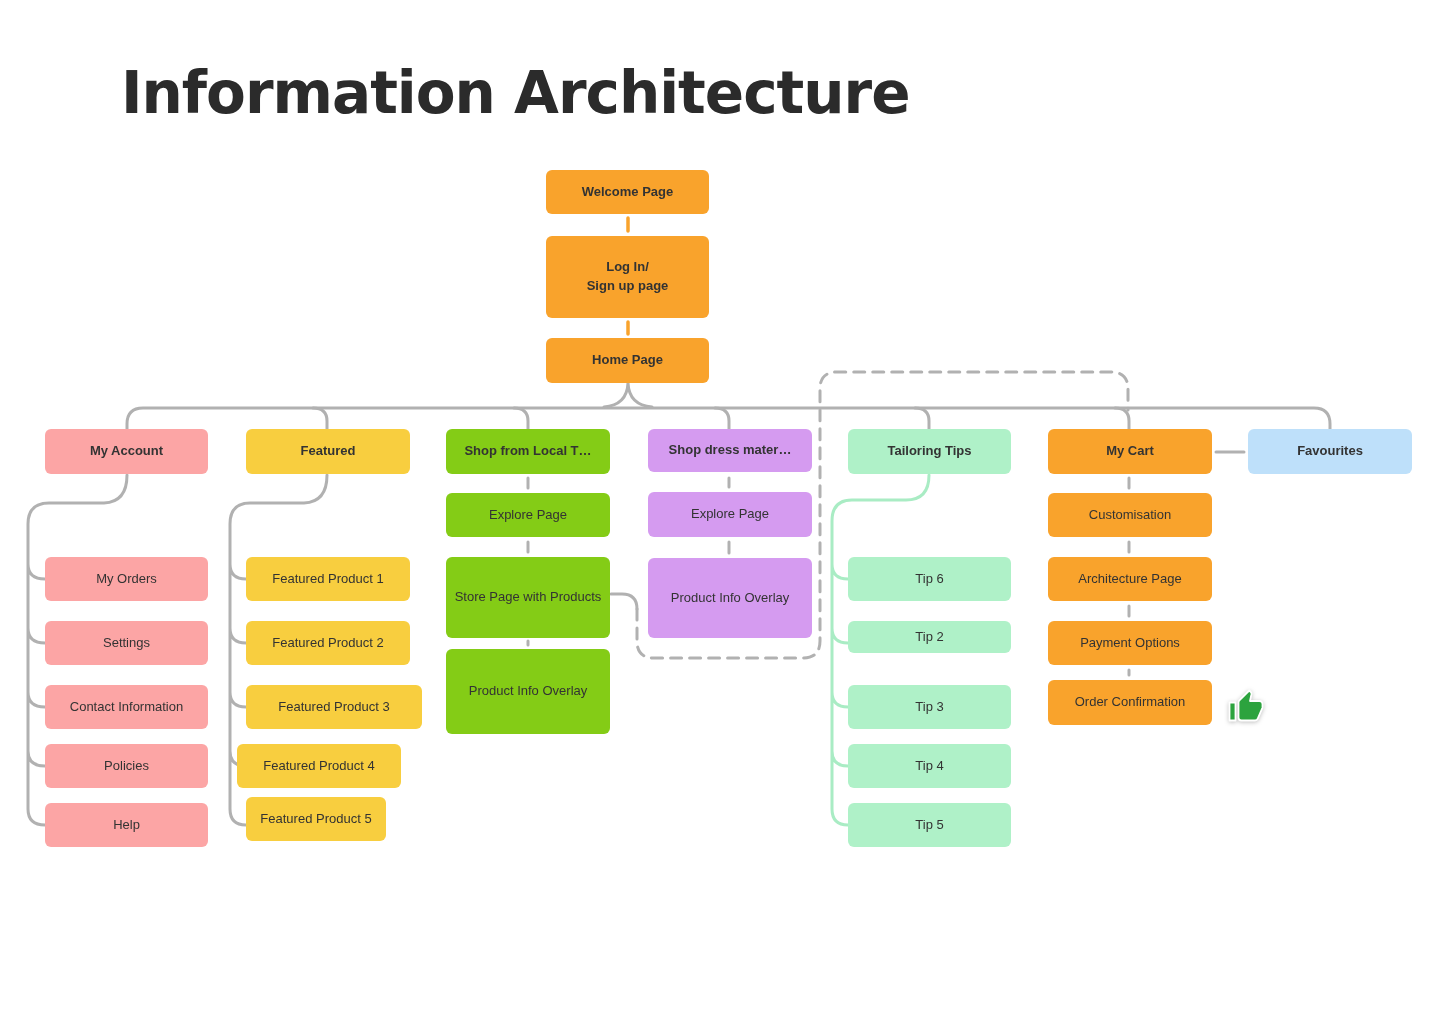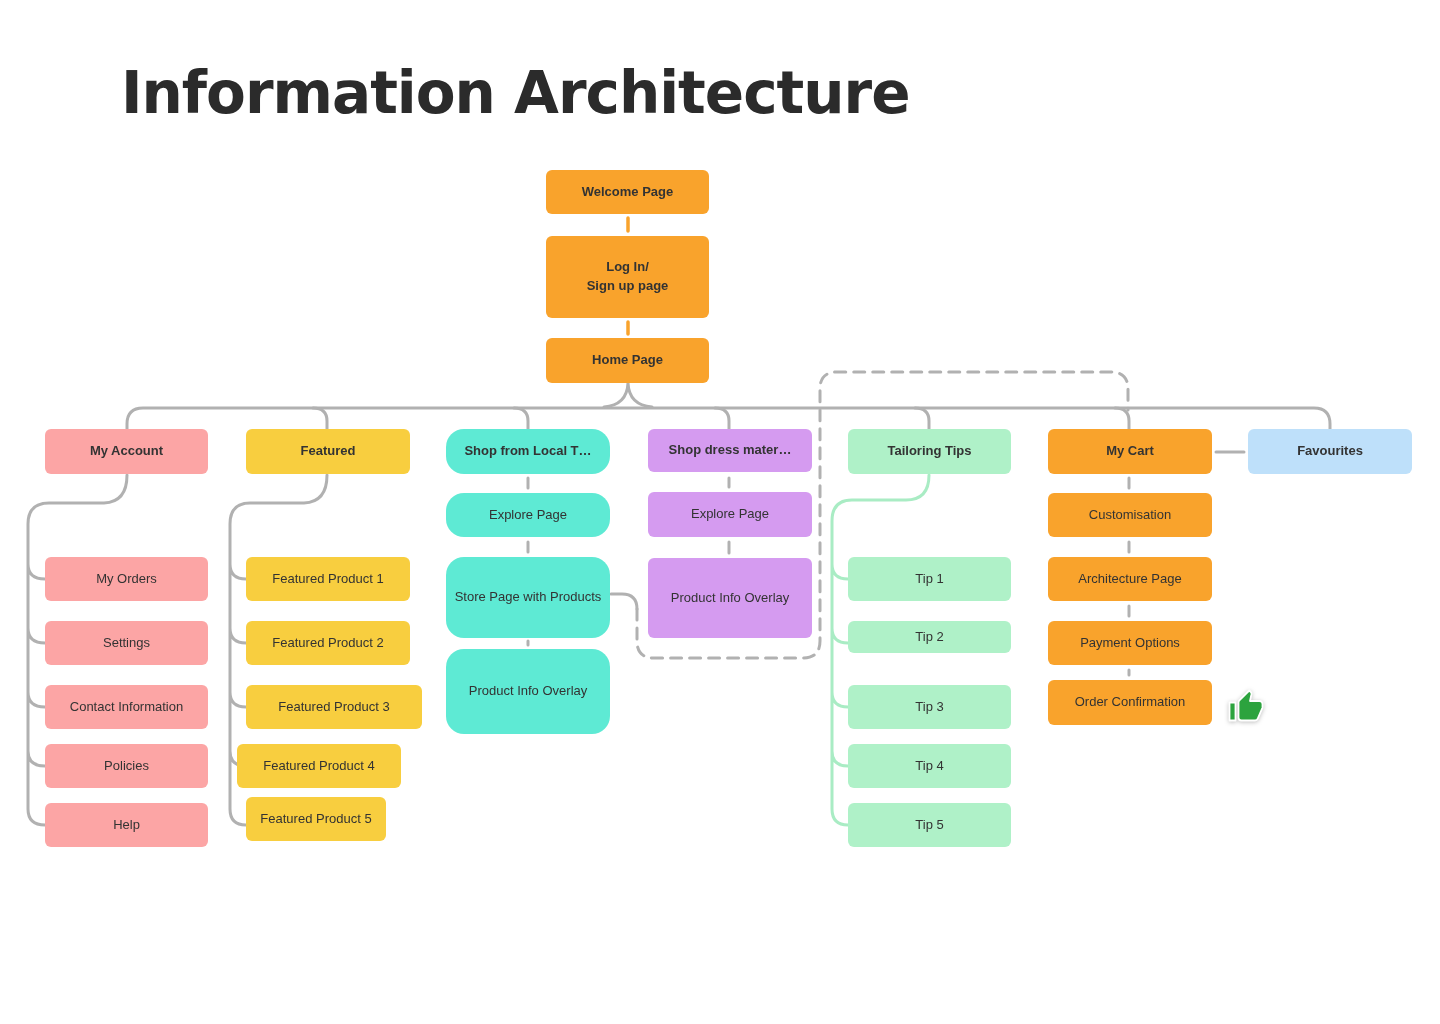--- a/index.html
+++ b/index.html
@@ -15,21 +15,21 @@
   svg.wires{position:absolute;left:0;top:0;pointer-events:none;}
   .node{
     position:absolute;display:flex;align-items:center;justify-content:center;
     border-radius:6px;font-size:13px;line-height:1.45;color:#333333;
     text-align:center;white-space:pre-line;padding:2px 8px;box-sizing:border-box;
   }
   .hdr{font-weight:700;}
   .c-orange{background:#F9A32C;}
   .c-blue{background:#fca5a5;}
   .c-yellow{background:#F8CE3F;}
-  .c-green{background:#5eead4;border-radius:18px;}
+  .c-green{background:#84cc16;}
   .c-purple{background:#D59BF0;}
   .c-mint{background:#AFF1C8;}
   .c-ltblue{background:#BEE0FA;}
   .sticker{
     position:absolute;filter:drop-shadow(0 1px 2px rgba(0,0,0,.25));
   }
 </style>
 </head>
 <body>
 
@@ -92,21 +92,21 @@
   <div class="node c-yellow" style="left:237px;top:744px;width:164px;height:44px">Featured Product 4</div>
   <div class="node c-yellow" style="left:246px;top:797px;width:140px;height:44px">Featured Product 5</div>
 
   <div class="node c-green" style="left:446px;top:493px;width:164px;height:44px">Explore Page</div>
   <div class="node c-green" style="left:446px;top:557px;width:164px;height:81px">Store Page with Products</div>
   <div class="node c-green" style="left:446px;top:649px;width:164px;height:85px">Product Info Overlay</div>
 
   <div class="node c-purple" style="left:648px;top:492px;width:164px;height:45px">Explore Page</div>
   <div class="node c-purple" style="left:648px;top:558px;width:164px;height:80px">Product Info Overlay</div>
 
-  <div class="node c-mint" style="left:848px;top:557px;width:163px;height:44px">Tip 1</div>
+  <div class="node c-mint" style="left:848px;top:557px;width:163px;height:44px">Tip 6</div>
   <div class="node c-mint" style="left:848px;top:621px;width:163px;height:32px">Tip 2</div>
   <div class="node c-mint" style="left:848px;top:685px;width:163px;height:44px">Tip 3</div>
   <div class="node c-mint" style="left:848px;top:744px;width:163px;height:44px">Tip 4</div>
   <div class="node c-mint" style="left:848px;top:803px;width:163px;height:44px">Tip 5</div>
 
   <div class="node c-orange" style="left:1048px;top:493px;width:164px;height:44px">Customisation</div>
   <div class="node c-orange" style="left:1048px;top:557px;width:164px;height:44px">Architecture Page</div>
   <div class="node c-orange" style="left:1048px;top:621px;width:164px;height:44px">Payment Options</div>
   <div class="node c-orange" style="left:1048px;top:680px;width:164px;height:45px">Order Confirmation</div>
 

